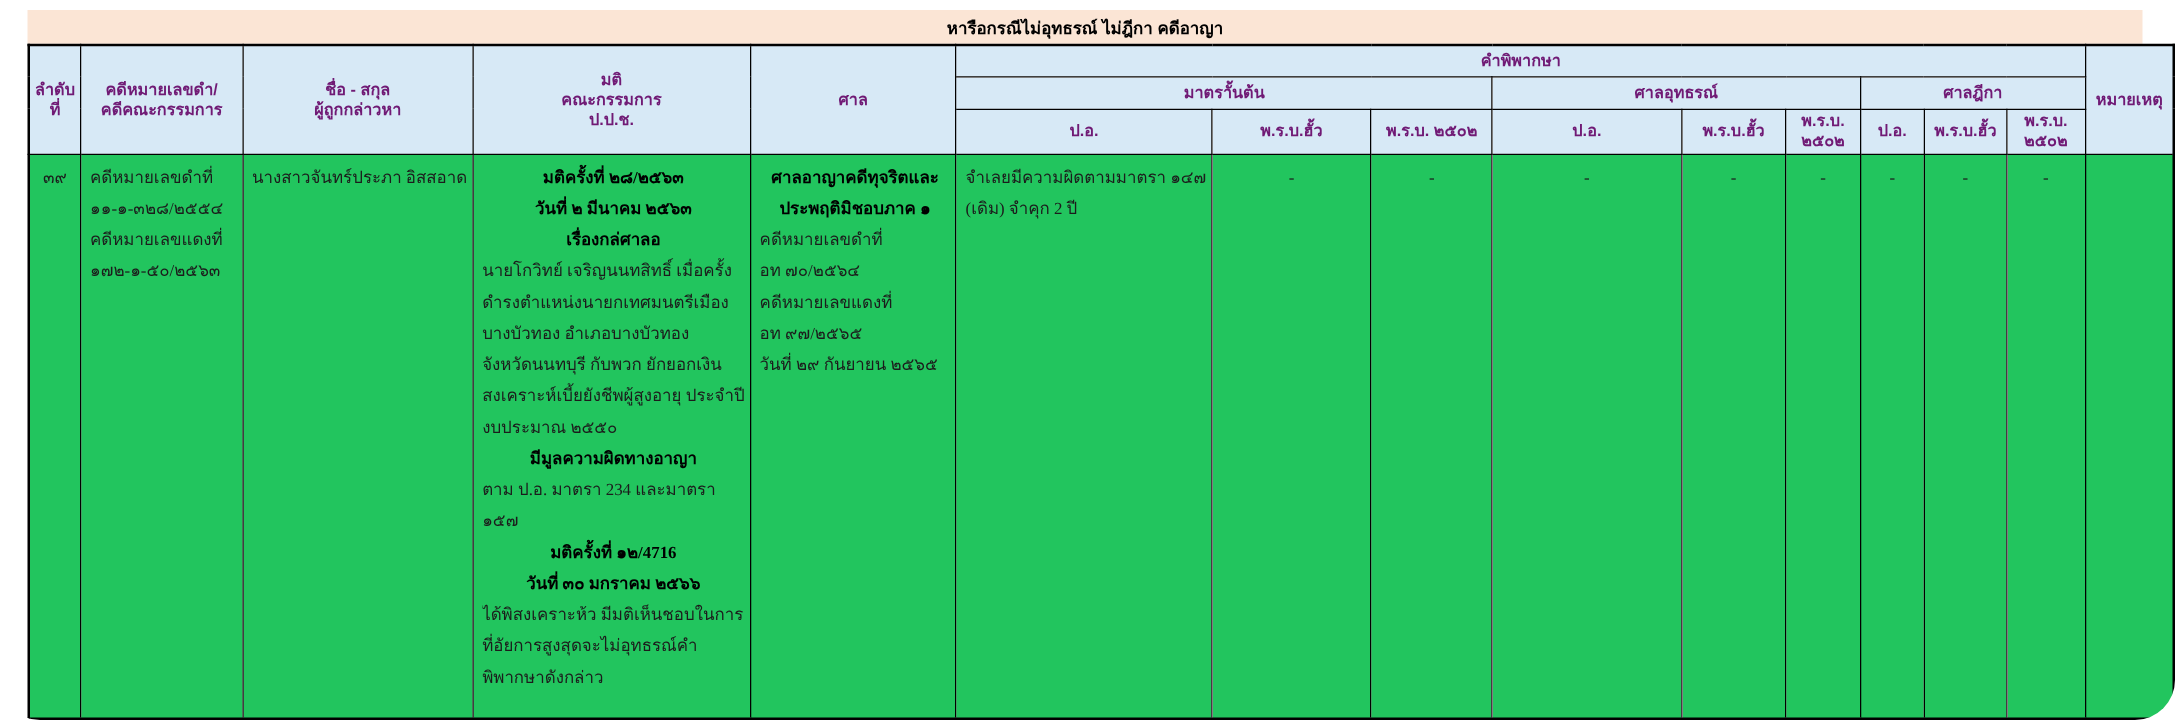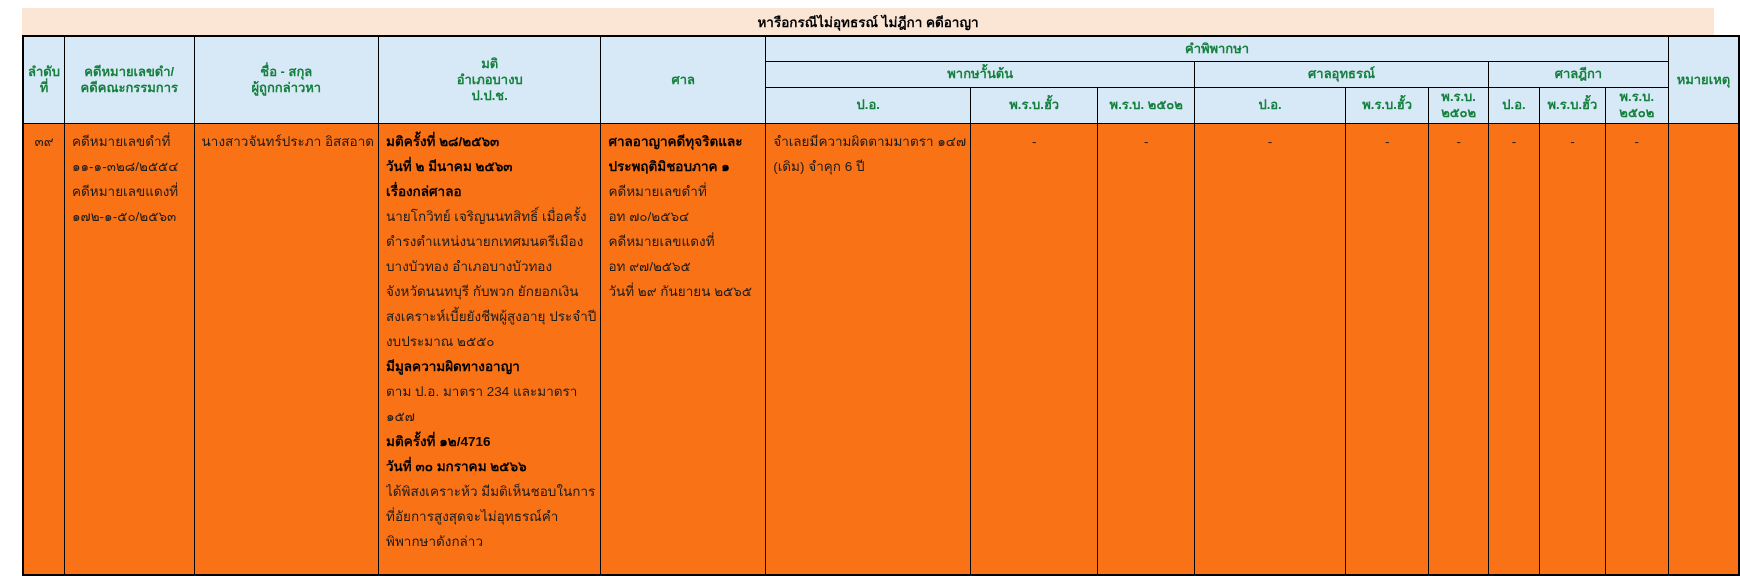--- a/index.html
+++ b/index.html
@@ -1,33 +1,33 @@
 <!DOCTYPE html>
 <html lang="th" style="--title-bg: #FBE5D5; --header-bg: #D7E9F6; --grid-border: #000000;"><head>
 <meta charset="utf-8">
 <style>
   html,body{margin:0;padding:0;background:#fff;}
   .page{position:relative;width:1740px;height:576px;background:#ffffff;overflow:hidden;
-        font-family:"Liberation Sans","DejaVu Sans",sans-serif;color:#111;}
+        font-family:"Liberation Sans","DejaVu Sans",sans-serif;color:#111;border-radius:32px;}
   .title-bar{position:absolute;left:22px;top:8px;width:1692px;height:27px;
              background:var(--title-bg,#FBE5D5);
              display:flex;align-items:center;justify-content:center;
              font-weight:bold;font-size:13.5px;color:#000;}
   table.grid{position:absolute;left:22px;top:35px;border-collapse:collapse;table-layout:fixed;
              border:2px solid var(--grid-border,#000);}
   table.grid td{border:1px solid var(--grid-border,#000);overflow:hidden;}
   .hc{background:var(--header-bg,#D7E9F6);font-weight:bold;text-align:center;
-      vertical-align:middle;font-size:13px;line-height:16px;padding:1px 2px;color:#15803d;}
+      vertical-align:middle;font-size:13px;line-height:16px;padding:1px 2px;color:#701a75;}
   .r1{height:25px}.r2{height:26px}.r3{height:36px}
   .drow{height:452px}
-  .dc{vertical-align:top;padding:5px 4px 0 7px;font-size:13.5px;background:#f97316;color:#1c1c1c;}
+  .dc{vertical-align:top;padding:5px 4px 0 7px;font-size:13.5px;background:#22c55e;color:#1c1c1c;font-family:Liberation Serif, serif;}
   .dc.center{text-align:center;padding-left:2px;padding-right:2px;}
   .ln{line-height:25px;white-space:nowrap;overflow:hidden;}
   .hln{line-height:16px;}
-  .b{font-weight:bold;color:#000;}
+  .b{font-weight:bold;color:#000;text-align:center;}
 </style>
 </head>
 <body>
 
 <div class="page">
 
   <div class="title-bar">หารือกรณีไม่อุทธรณ์ ไม่ฎีกา คดีอาญา</div>
 
   <table class="grid">
     <colgroup>
@@ -56,29 +56,29 @@
         <td class="hc" rowspan="3">
           <div class="hln">คดีหมายเลขดำ/</div>
           <div class="hln">คดีคณะกรรมการ</div>
         </td>
         <td class="hc" rowspan="3">
           <div class="hln">ชื่อ - สกุล</div>
           <div class="hln">ผู้ถูกกล่าวหา</div>
         </td>
         <td class="hc" rowspan="3">
           <div class="hln">มติ</div>
-          <div class="hln">อำเภอบางบ</div>
+          <div class="hln">คณะกรรมการ</div>
           <div class="hln">ป.ป.ช.</div>
         </td>
         <td class="hc" rowspan="3">ศาล</td>
         <td class="hc" colspan="9">คำพิพากษา</td>
         <td class="hc" rowspan="3">หมายเหตุ</td>
       </tr>
       <tr class="r2">
-        <td class="hc" colspan="3">พากษาั้นต้น</td>
+        <td class="hc" colspan="3">มาตราั้นต้น</td>
         <td class="hc" colspan="3">ศาลอุทธรณ์</td>
         <td class="hc" colspan="3">ศาลฎีกา</td>
       </tr>
       <tr class="r3">
         <td class="hc">ป.อ.</td>
         <td class="hc">พ.ร.บ.ฮั้ว</td>
         <td class="hc">พ.ร.บ. ๒๕๐๒</td>
         <td class="hc">ป.อ.</td>
         <td class="hc">พ.ร.บ.ฮั้ว</td>
         <td class="hc">พ.ร.บ. ๒๕๐๒</td>
@@ -123,21 +123,21 @@
           <div class="ln b">ศาลอาญาคดีทุจริตและ</div>
           <div class="ln b">ประพฤติมิชอบภาค ๑</div>
           <div class="ln">คดีหมายเลขดำที่</div>
           <div class="ln">อท ๗๐/๒๕๖๔</div>
           <div class="ln">คดีหมายเลขแดงที่</div>
           <div class="ln">อท ๙๗/๒๕๖๕</div>
           <div class="ln">วันที่ ๒๙ กันยายน ๒๕๖๕</div>
         </td>
         <td class="dc">
           <div class="ln">จำเลยมีความผิดตามมาตรา ๑๔๗</div>
-          <div class="ln">(เดิม) จำคุก 6 ปี</div>
+          <div class="ln">(เดิม) จำคุก 2 ปี</div>
         </td>
         <td class="dc center">
           <div class="ln">-</div>
         </td>
         <td class="dc center">
           <div class="ln">-</div>
         </td>
         <td class="dc center">
           <div class="ln">-</div>
         </td>

